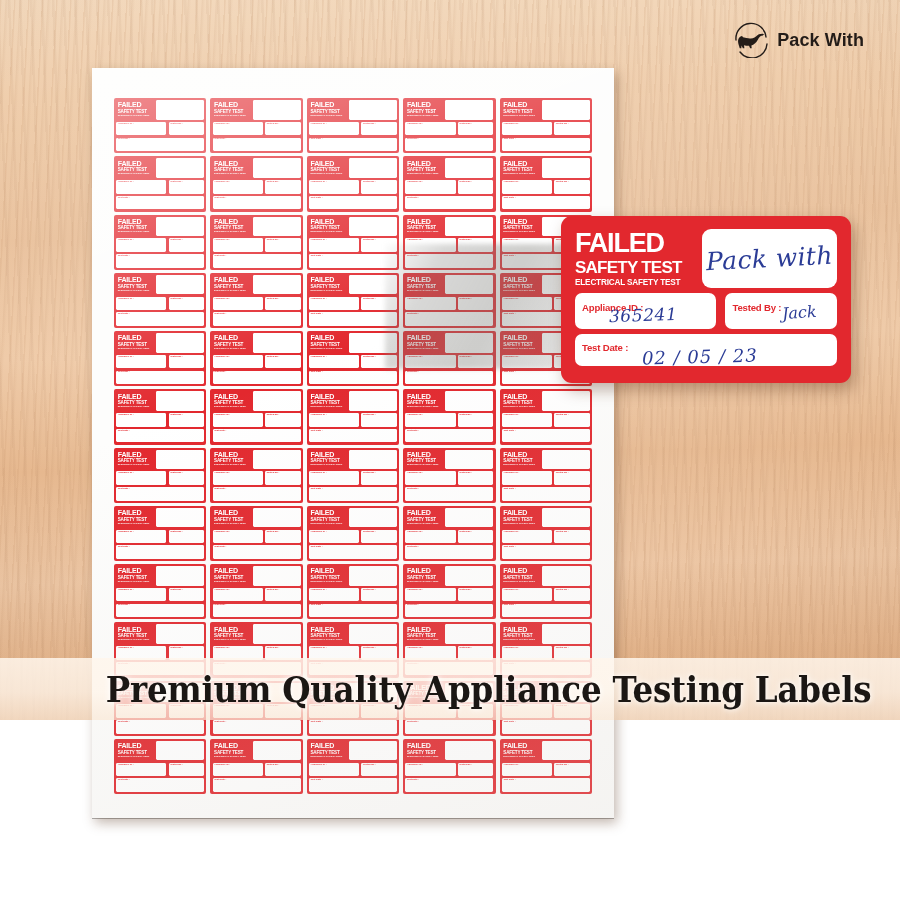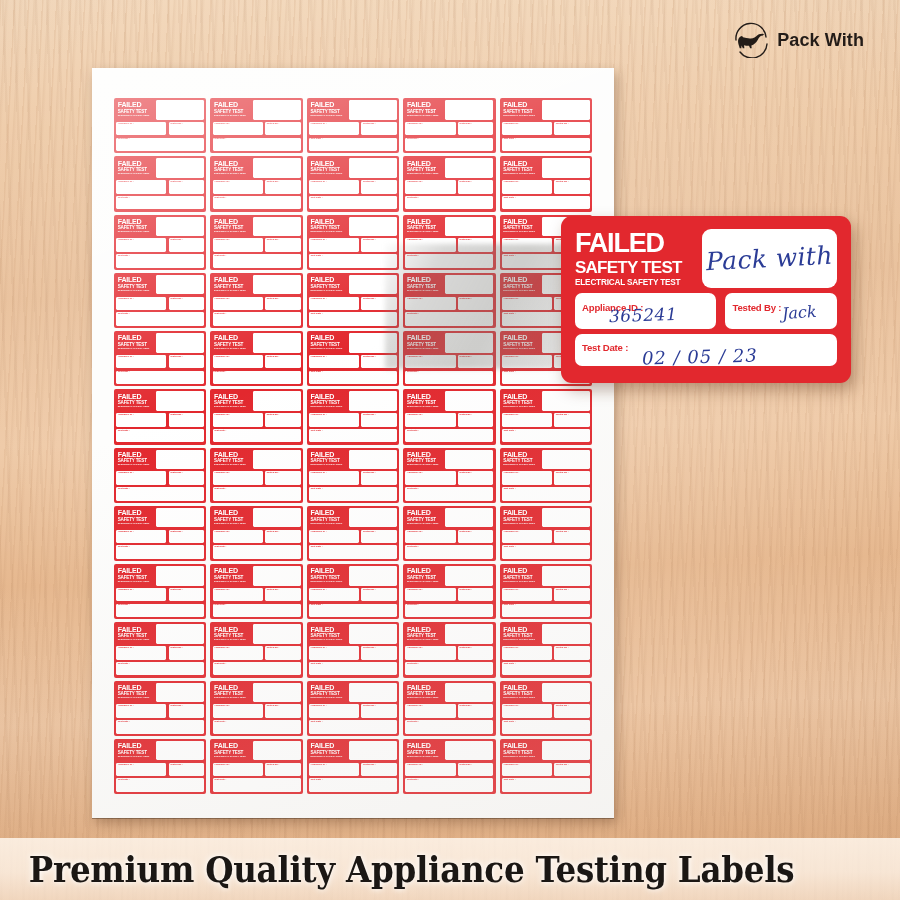--- a/index.html
+++ b/index.html
@@ -6,21 +6,21 @@
 
   html, body {
     width: 900px; height: 900px;
     overflow: hidden;
     font-family: "Liberation Sans", sans-serif;
   }
 
   
   #scene {
     position: relative;
-    width: 900px; height: 900px;
+    width: 900px; height: 720px;
     background:
       repeating-linear-gradient(93deg,
         rgba(196,146,105,.17) 0px,
         rgba(196,146,105,.17) 1px,
         rgba(255,255,255,0) 2px,
         rgba(255,255,255,0) 5px,
         rgba(173,124,86,.10) 6px,
         rgba(255,255,255,0) 9px,
         rgba(255,255,255,0) 14px),
       repeating-linear-gradient(88deg,
@@ -201,21 +201,21 @@
   #hero .hfld.c .hcap { margin-top: 5px; }
 
   
   #caption {
     position: absolute;
     left: 0; right: 0; bottom: 0; height: 62px;
     background: linear-gradient(180deg,
         rgba(255,246,236,.86) 0%,
         rgba(255,245,234,.80) 55%,
         rgba(250,232,214,.72) 100%);
-    display: flex; align-items: center; justify-content: flex-start;
+    display: flex; align-items: center; justify-content: flex-end;
     z-index: 45;
   }
   #caption .txt {
     font-family: "DejaVu Serif", serif;
     font-weight: 700;
     font-size: 35px;
     color: #1b1714;
     letter-spacing: -.3px;
     transform: scaleX(.93);
     text-shadow: 0 0 5px rgba(255,255,255,.9), 0 0 10px rgba(255,255,255,.6);

